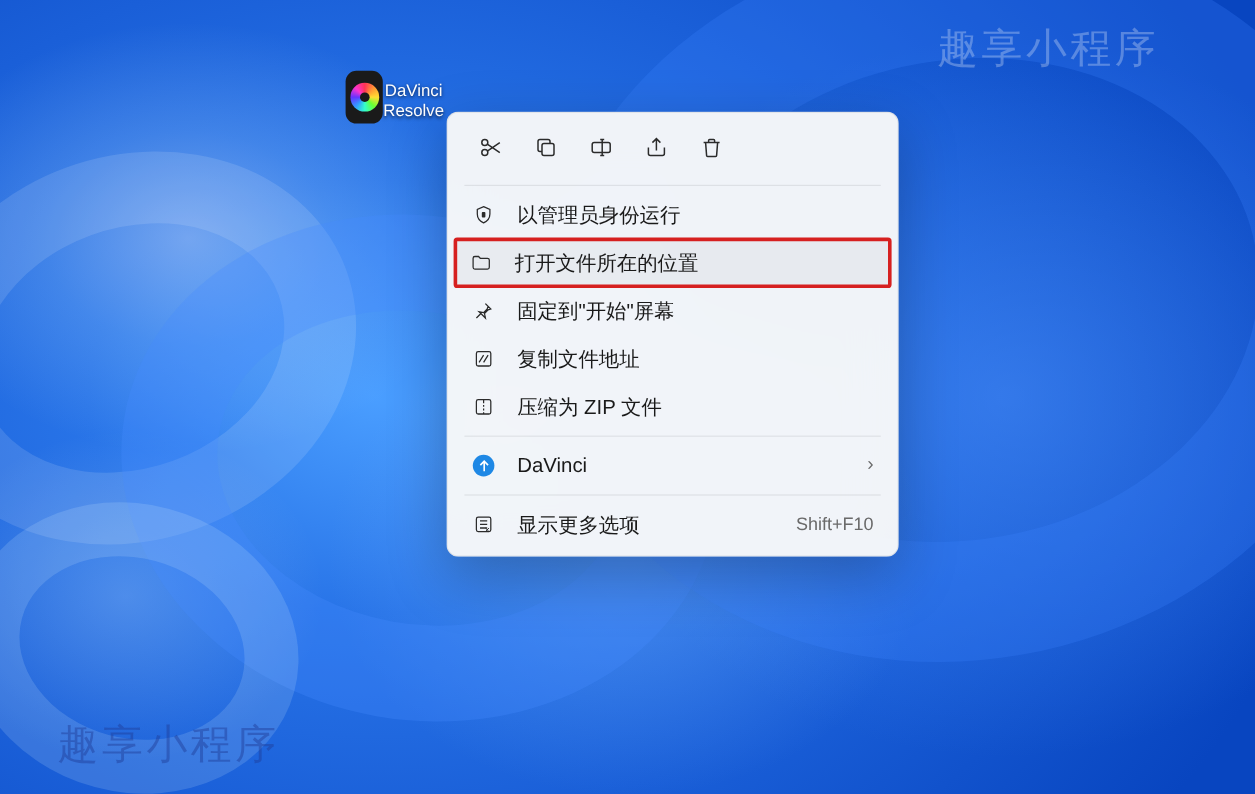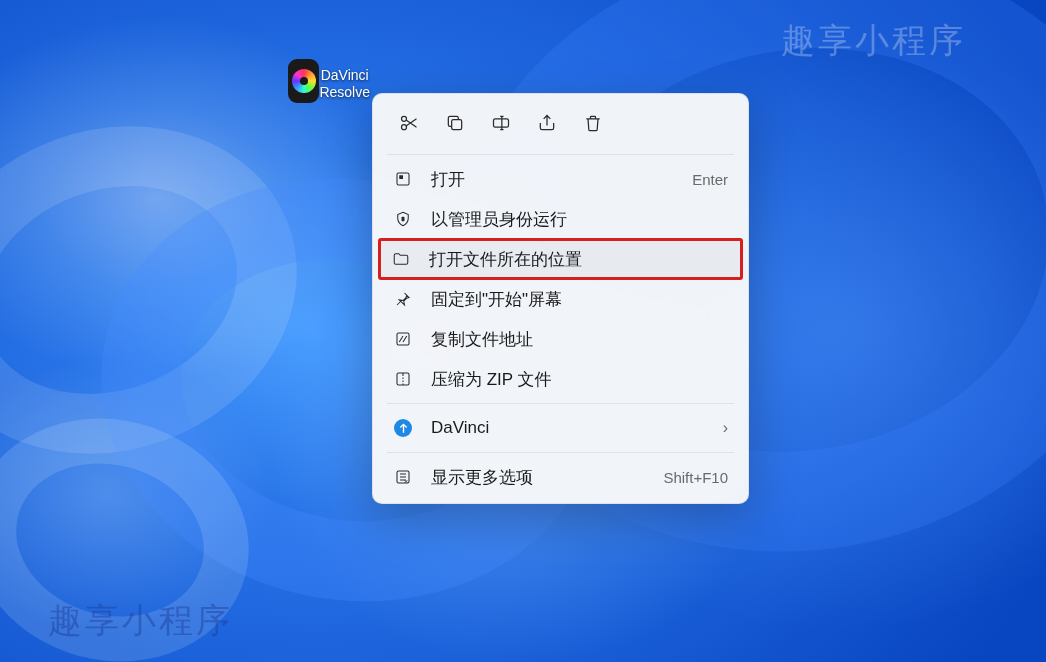--- a/index.html
+++ b/index.html
@@ -227,30 +227,20 @@
     </div>
     <div class="quick-btn">
       <svg viewBox="0 0 24 24">
           <path d="M4 7 h16 M9 7 V5 a1 1 0 0 1 1 -1 h4 a1 1 0 0 1 1 1 v2 M6 7 l1 13 a1 1 0 0 0 1 1 h8 a1 1 0 0 0 1 -1 l1 -13"></path>
         </svg>
     </div>
   </div>
 
   <div class="sep"></div>
 
-  <div class="menu-item">
-    <span class="mi-icon">
-      <svg viewBox="0 0 24 24">
-          <rect x="4" y="4" width="16" height="16" rx="2"></rect>
-          <rect x="7" y="7" width="5" height="5" fill="#2b2b2b" stroke="none"></rect>
-        </svg>
-    </span>
-    <span class="mi-label">打开</span>
-    <span class="mi-shortcut">Enter</span>
-  </div>
 
   <div class="menu-item">
     <span class="mi-icon">
       <svg viewBox="0 0 24 24">
           <path d="M12 3 l7 3 v5 c0 5 -3 8 -7 10 c-4 -2 -7 -5 -7 -10 V6 z"></path>
           <rect x="10" y="9" width="4" height="6" rx="1" fill="#2b2b2b" stroke="none"></rect>
         </svg>
     </span>
     <span class="mi-label">以管理员身份运行</span>
   </div>

